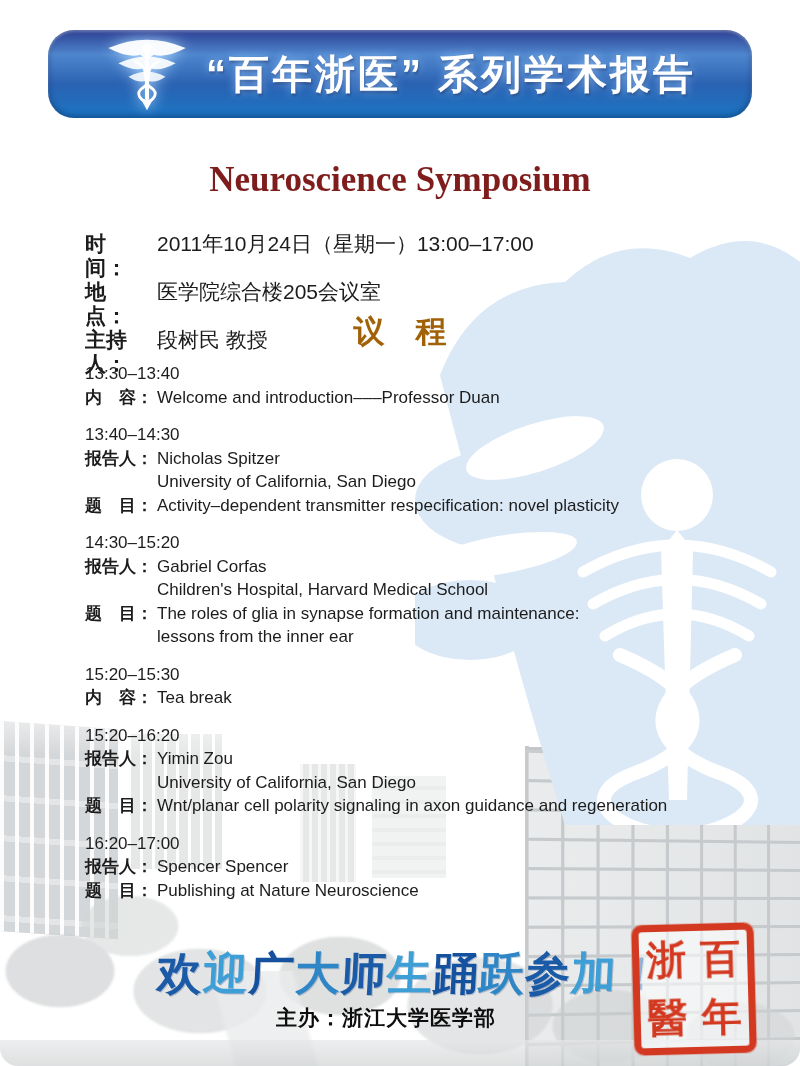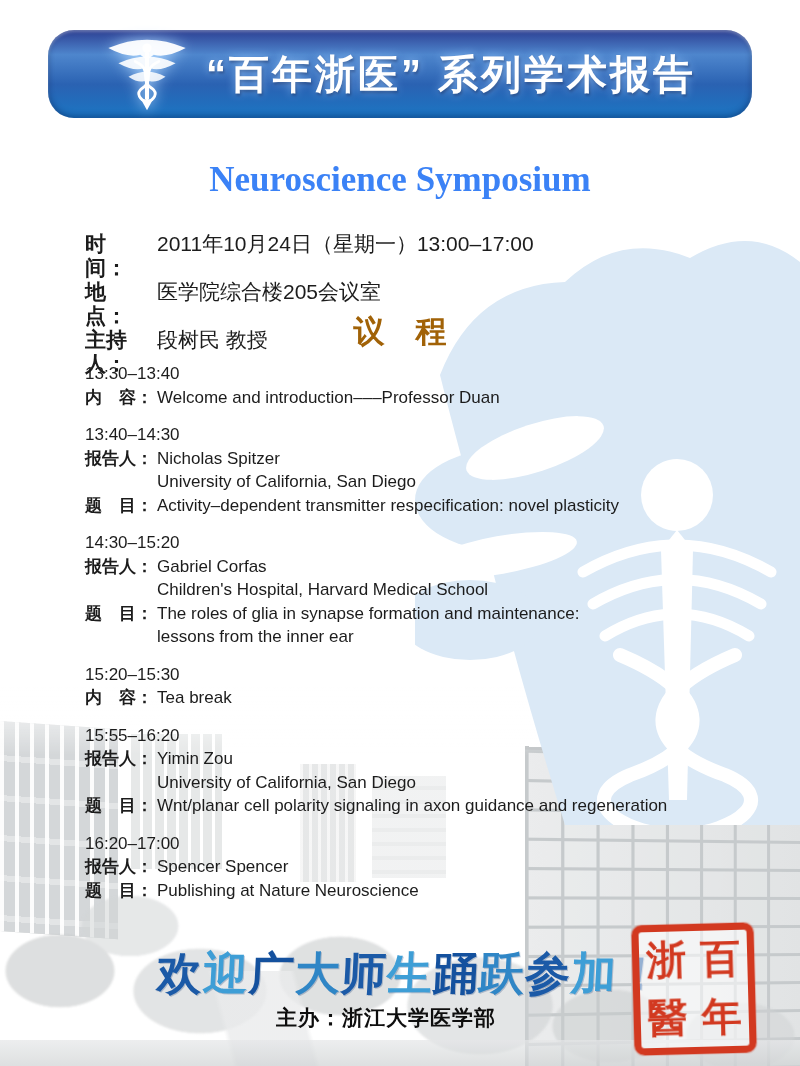--- a/index.html
+++ b/index.html
@@ -1,17 +1,17 @@
 <!DOCTYPE html>
 <html><head>
 <meta charset="utf-8">
 <style>
   html,body{margin:0;padding:0;background:#ffffff;}
   .page{position:relative;width:800px;height:1066px;background:#ffffff;overflow:hidden;
-        font-family:"Liberation Sans",sans-serif;color:#1c1c1c;}
+        font-family:"Liberation Sans",sans-serif;color:#1c1c1c;border-radius:18px;}
 
   
   .banner{position:absolute;left:48px;top:30px;width:704px;height:88px;border-radius:26px;
     background:linear-gradient(180deg,#2c3f93 0%,#4e86cd 28%,#2a62b2 62%,#1b76c4 100%);
     box-shadow:inset 0 2px 3px rgba(255,255,255,.3), inset 0 -2px 6px rgba(5,20,70,.45);
     display:flex;align-items:center;justify-content:center;gap:16px;z-index:3;}
   .banner-logo{width:86px;height:74px;flex:0 0 auto;margin-top:2px;
     filter:drop-shadow(0 0 7px rgba(175,215,255,.95));}
   .banner-title{color:#fff;font-size:40px;font-weight:bold;letter-spacing:3px;white-space:nowrap;
     text-shadow:0 0 10px rgba(150,200,255,.85),1px 2px 3px rgba(0,15,60,.55);}
@@ -47,21 +47,21 @@
                radial-gradient(ellipse 90px 55px at 210px 90px,#cfd2d3 60%,rgba(0,0,0,0) 61%);}
   .ph-path{left:150px;bottom:0;width:250px;height:95px;opacity:.8;
     background:linear-gradient(75deg,rgba(0,0,0,0) 30%,#eaebec 32% 60%,rgba(0,0,0,0) 62%);}
   .ph-ground{left:0;bottom:0;width:800px;height:26px;opacity:.7;
     background:linear-gradient(180deg,#e4e6e7,#cfd2d3);}
   .ph-fade{left:0;top:0;width:800px;height:70px;
     background:linear-gradient(180deg,#ffffff,rgba(255,255,255,0));}
 
   
   .title{position:absolute;left:0;top:160px;width:800px;margin:0;text-align:center;z-index:3;
-    font-family:"Liberation Serif",serif;font-weight:bold;font-size:35px;color:#3b82f6;}
+    font-family:"Liberation Serif",serif;font-weight:bold;font-size:35px;color:#7f1d1d;}
   .info{position:absolute;left:85px;top:232px;z-index:3;font-size:21px;}
   .info-row{display:flex;line-height:24px;}
   .lab{width:72px;flex:0 0 auto;font-weight:bold;}
   .agenda{position:absolute;left:0;top:312px;width:800px;margin:0;text-align:center;z-index:3;
     font-family:"Liberation Serif",serif;font-weight:bold;font-size:31px;line-height:40px;color:#a16207;}
   .schedule{position:absolute;left:85px;top:362px;width:695px;z-index:3;font-size:17px;}
   .entry{margin-bottom:14px;}
   .time{line-height:23.5px;}
   .row{display:flex;line-height:23.5px;}
 
@@ -198,21 +198,21 @@
         </div>
       </div>
       <div class="entry">
         <div class="time">15:20–15:30</div>
         <div class="row">
           <span class="lab">内　容：</span>
           <span class="val">Tea break</span>
         </div>
       </div>
       <div class="entry">
-        <div class="time">15:55–16:20</div>
+        <div class="time">15:20–16:20</div>
         <div class="row">
           <span class="lab">报告人：</span>
           <span class="val">Yimin Zou</span>
         </div>
         <div class="row">
           <span class="lab"></span>
           <span class="val">University of California, San Diego</span>
         </div>
         <div class="row">
           <span class="lab">题　目：</span>

